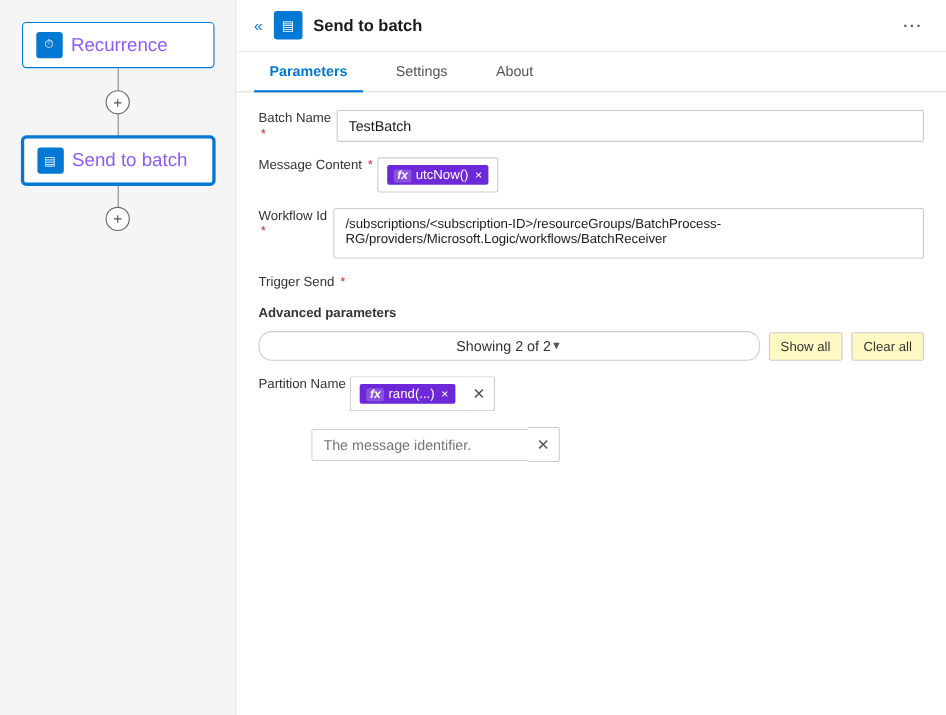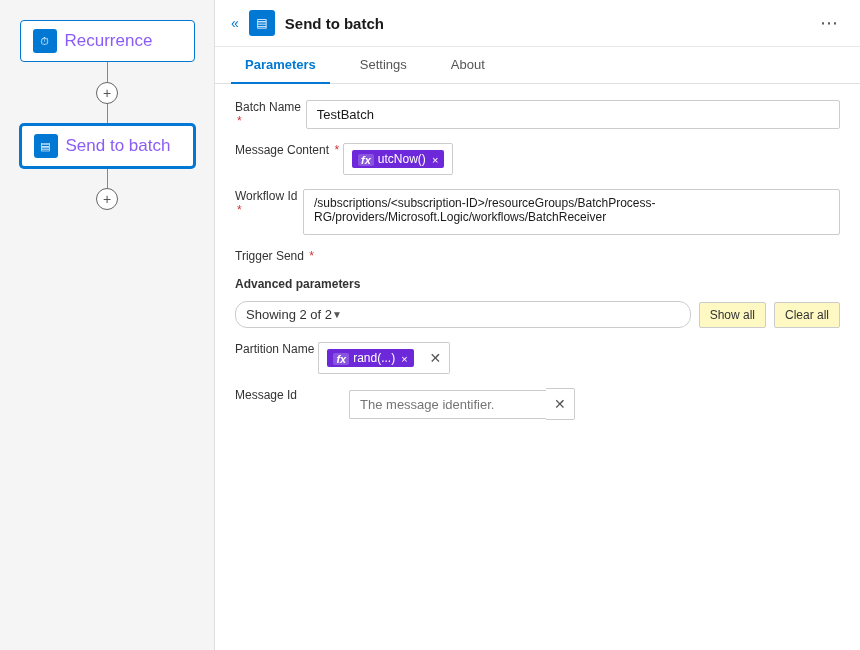--- a/index.html
+++ b/index.html
@@ -236,21 +236,21 @@
     }
     .advanced-dropdown {
       flex: 1;
       border: 1px solid #ccc;
       border-radius: 12px;
       padding: 5px 10px;
       font-size: 13px;
       background: #fff;
       display: flex;
       align-items: center;
-      justify-content: flex-start;
+      justify-content: center;
       cursor: pointer;
     }
     .dropdown-caret {
       color: #555;
       font-size: 10px;
     }
     .advanced-action-btn {
       padding: 5px 10px;
       border: 1px solid #ccc;
       background: #fef9c3;
@@ -388,21 +388,20 @@
             <span class="token-close">×</span>
           </span>
         </div>
         <div class="clear-btn">
           <span style="color:#555; font-size:14px;">✕</span>
         </div>
       </div>
     </div>
 
     <div class="field-group">
-      <label class="field-label">Message Id</label>
       <div class="field-with-clear">
         <input class="field-input field-input-clearable" type="text" placeholder="The message identifier." style="flex: 1 1 0%; border-right: none; border-radius: 2px 0px 0px 2px; margin-left: 48px;">
         <div class="clear-btn">
           <span style="color:#555; font-size:14px;">✕</span>
         </div>
       </div>
     </div>
 
   </div>
 </div>

